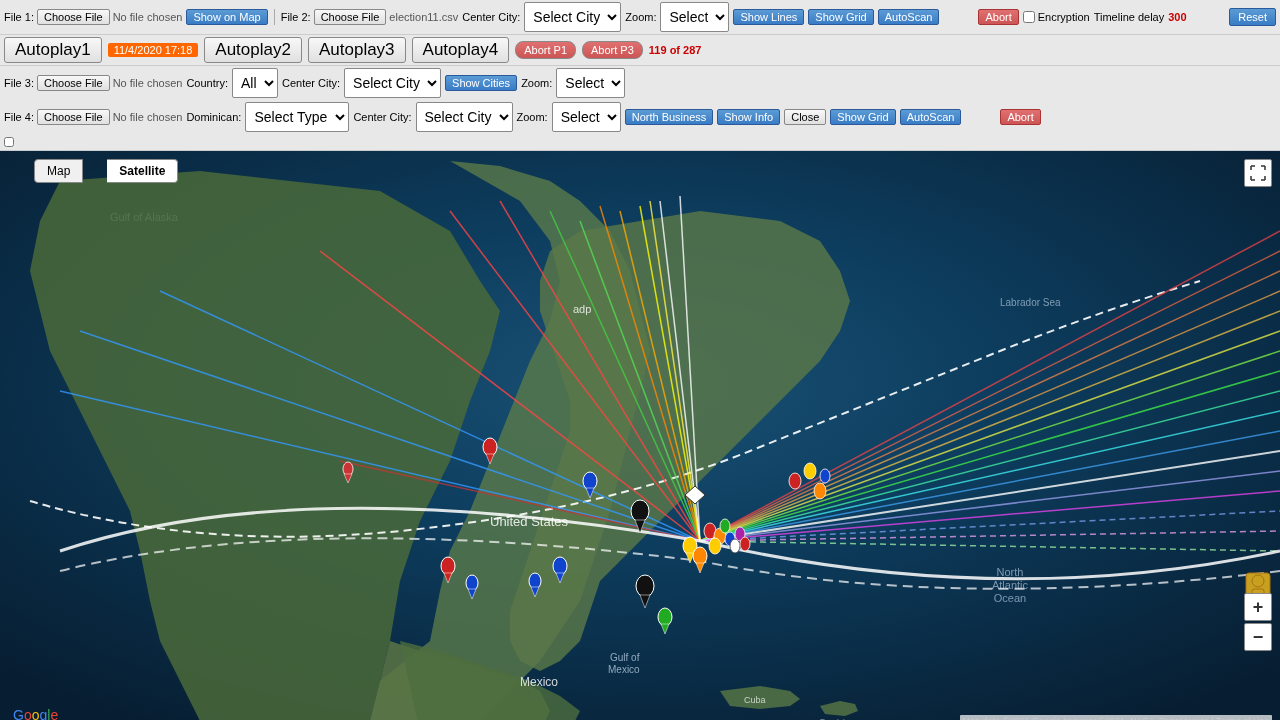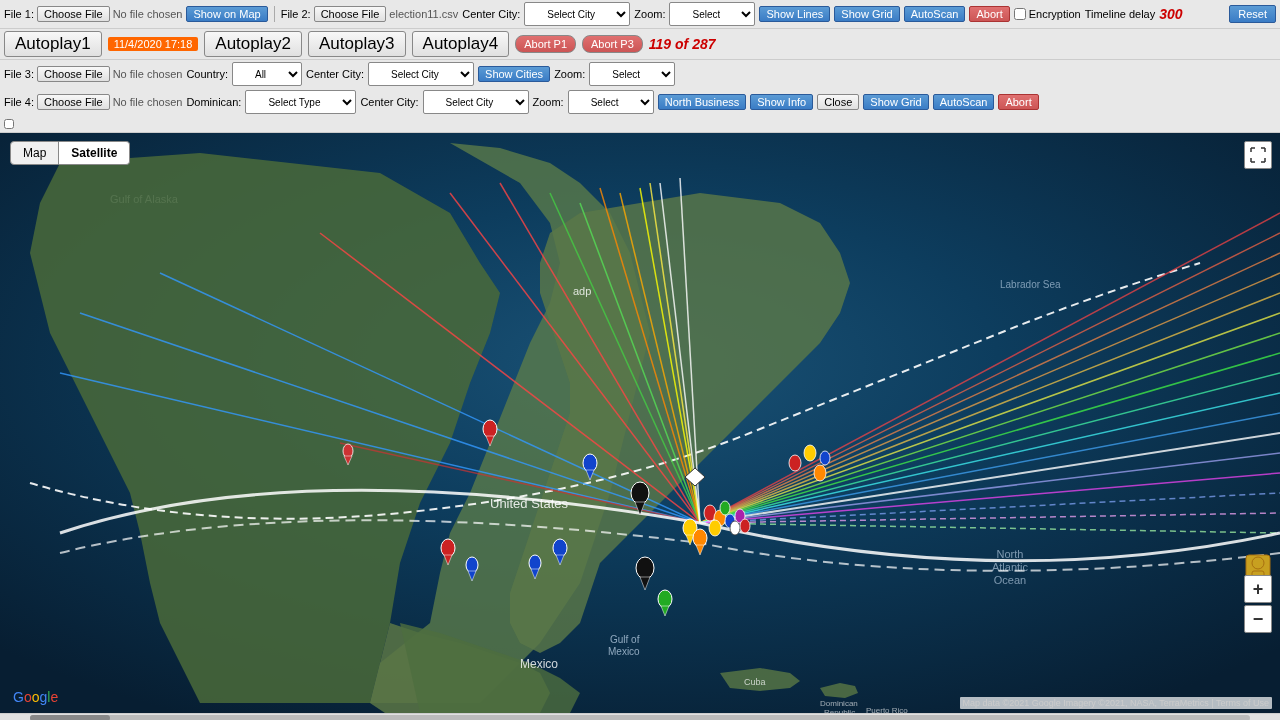--- a/index.html
+++ b/index.html
@@ -27,47 +27,47 @@
     .btn-blue {
       background: linear-gradient(to bottom, #5b9bd5, #3a7cc5);
       color: white;
       border: 1px solid #2a5a9a;
     }
     
     .btn-abort {
       background: linear-gradient(to bottom, #e07070, #cc5555);
       color: white;
       border: 1px solid #aa3333;
+      margin-left: 35px;
     }
     
     select {
-      font-size: 10px;
-      padding: 1px 18px;
+      font-size: 14px;
+      padding: 1px 4px;
       border: 1px solid #888;
       border-radius: 2px;
       background: white;
-      height: 24px;
+      height: 30px;
     }
     
     .file-label { color: #555; font-size: 11px; white-space: nowrap; text-align: center; }
     
     .date-badge {
       background: #ff6600;
       color: white;
       font-size: 11px;
       padding: 1px 6px;
       border-radius: 2px;
       white-space: nowrap;
     }
     
     .count-badge {
       color: #cc0000;
       font-weight: bold;
-      font-size: 14px;
-      font-style: italic;
+      font-size: 11px;
     }
     
     input[type="checkbox"] { width: 12px; height: 12px; }
     
     .encrypt-section { display: flex; align-items: center; gap: 3px; }
     
     .reset-btn {
       background: linear-gradient(to bottom, #5b9bd5, #3a7cc5);
       color: white;
       border: 1px solid #2a5a9a;
@@ -118,20 +118,21 @@
       gap: 0;
     }
     
     .map-tab {
       font-size: 12px;
       padding: 4px 12px;
       border: 1px solid #888;
       cursor: pointer;
       background: #f0f0f0;
       color: #000;
+      margin-left: 24px;
     }
     .map-tab:first-child { border-radius: 4px 0 0 4px; }
     .map-tab:last-child { border-radius: 0 4px 4px 0; border-left: none; }
     .map-tab.active { background: #fff; font-weight: bold; }
     
     
     .fullscreen-btn {
       position: absolute;
       top: 8px;
       right: 8px;

